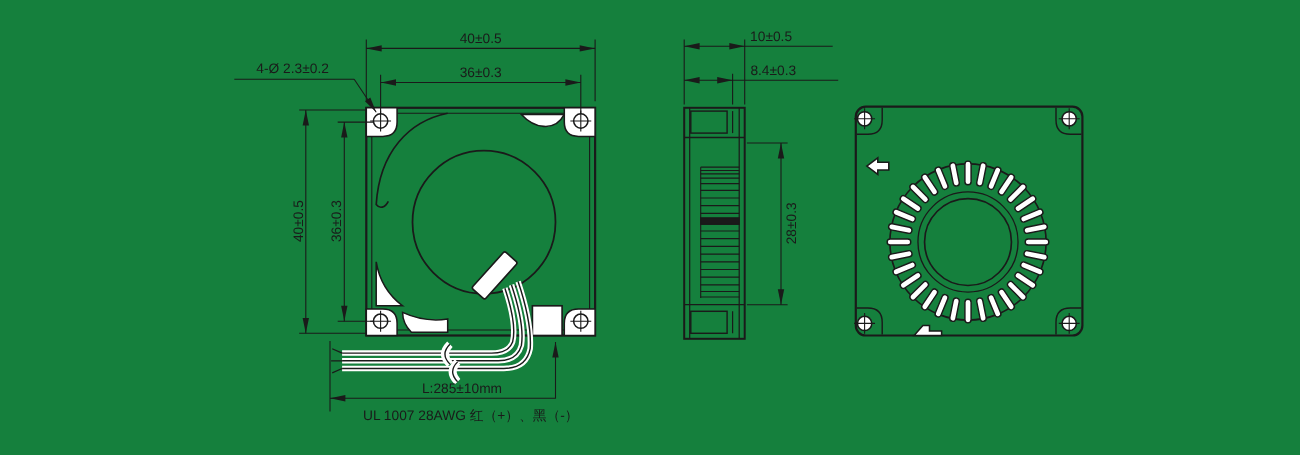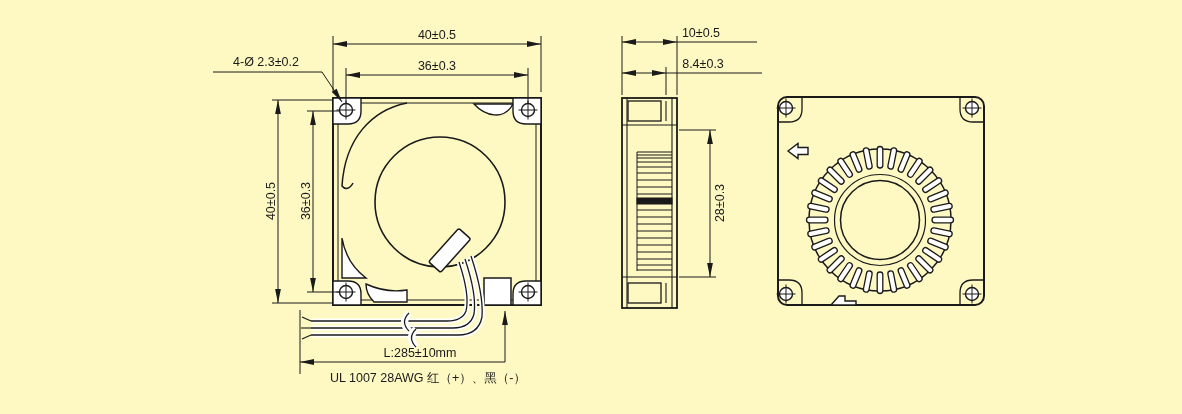--- a/index.html
+++ b/index.html
@@ -1,16 +1,16 @@
 <!DOCTYPE html>
 <html><head>
 <meta charset="utf-8">
 <style>
   html,body{margin:0;padding:0;background:#ffffff;}
-  .stage{position:relative;width:1182px;height:414px;background:#fef9c3;overflow:hidden;}
+  .stage{position:relative;width:1182px;height:414px;background:#15803d;overflow:hidden;}
   svg{display:block;}
   text{font-family:"Liberation Sans","DejaVu Sans",sans-serif;fill:#1a1a1a;}
   .dim{font-size:12.5px;}
   .spec{font-size:12.5px;}
 </style>
 </head>
 <body>
 
 <div class="stage">
 <svg width="1182" height="414" viewBox="0 0 1182 414">

